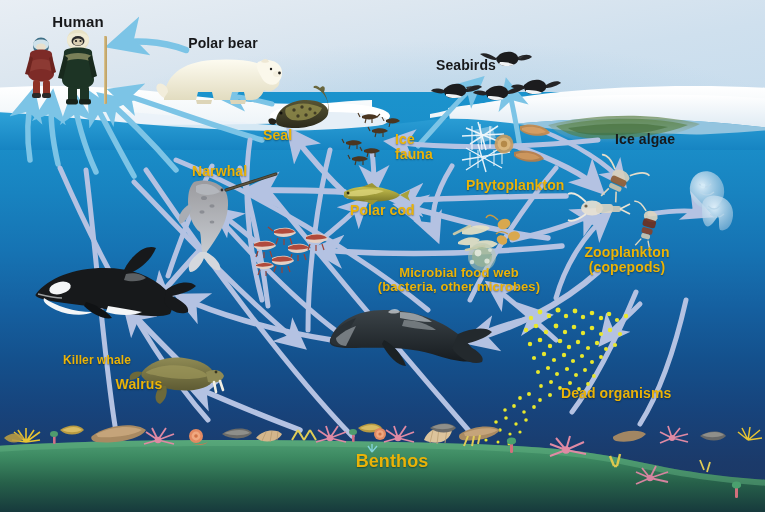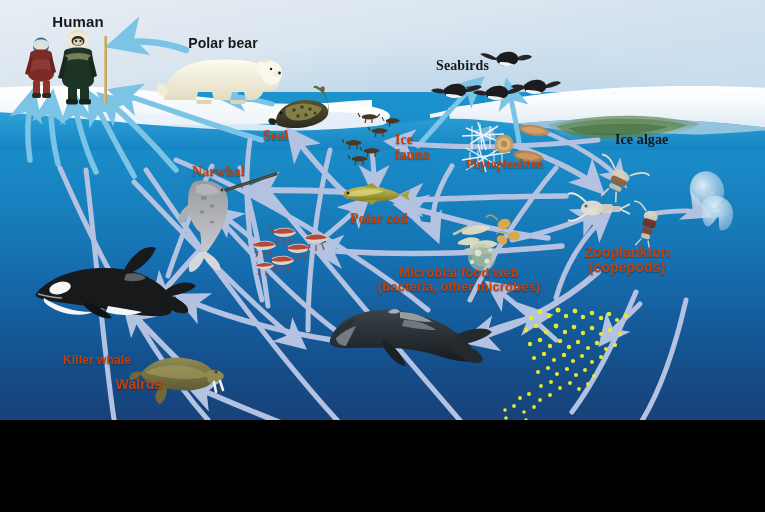--- a/index.html
+++ b/index.html
@@ -1,18 +1,18 @@
 <!DOCTYPE html>
 <html><head>
 <meta charset="utf-8">
 <title>Arctic Marine Food Web</title>
 <style>
   html,body{margin:0;padding:0;background:#000;}
   #stage{
-    position:relative;width:765px;height:420px;overflow:hidden;
+    position:relative;width:765px;height:512px;overflow:hidden;
     font-family:"Liberation Sans","DejaVu Sans",sans-serif;
     user-select:none;
   }
   
   .sky{
     position:absolute;left:0;top:0;width:765px;height:118px;
     background:linear-gradient(170deg,#e8eef4 0%,#dde7f0 30%,#cfe0ee 62%,#c6dced 100%);
   }
   .sky-haze{
     position:absolute;left:0;top:0;width:765px;height:118px;
@@ -22,27 +22,27 @@
     position:absolute;left:0;top:92px;width:765px;height:420px;
     background:linear-gradient(180deg,
       #1b93cd 0%,#1a8ec9 12%,#1883c0 24%,#1673b3 38%,
       #155f9f 52%,#14508c 64%,#17437b 76%,#1b3a6a 88%,#1d3762 100%);
   }
   
   .svg-layer{position:absolute;left:0;top:0;width:765px;height:512px;overflow:visible;}
 
   
   .lbl{
-    position:absolute;color:#c2410c;font-weight:bold;
+    position:absolute;color:#eab308;font-weight:bold;
     line-height:1.08;letter-spacing:.1px;white-space:pre;
     text-shadow:0 1px 1.6px rgba(0,0,0,.38);
   }
   .lbl.dark{color:#17181a;text-shadow:none;}
   .lbl.ctr{text-align:center;transform:translateX(-50%);}
-  .lbl.lft{text-align:left;font-family:Liberation Serif, serif;}
+  .lbl.lft{text-align:left;}
 </style>
 </head>
 <body>
 
 <div id="stage">
 
   <div class="sky"></div>
   <div class="sky-haze"></div>
   <div class="ocean"></div>
 
@@ -849,35 +849,36 @@
 
   <div class="lbl dark lft" style="left:436px;top:58px;font-size:14px;">Seabirds</div>
 
   <div class="lbl dark lft" style="left:615px;top:104px;font-size:14px;margin-top:28px;">Ice algae</div>
 
   <div class="lbl lft" style="left:263px;top:128px;font-size:14px;">Seal</div>
 
   <div class="lbl lft" style="left:395px;top:132px;font-size:14px;">Ice
 fauna</div>
 
-  <div class="lbl lft" style="left:466px;top:158px;font-size:12px;text-align:center;">Phytoplankton</div>
+  <div class="lbl lft" style="left:466px;top:178px;font-size:14px;text-align:center;">Phytoplankton</div>
 
   <div class="lbl lft" style="left:192px;top:164px;font-size:14px;text-align:center;">Narwhal</div>
 
-  <div class="lbl lft" style="left:350px;top:211px;font-size:14px;">Polar cod</div>
+  <div class="lbl lft" style="left:350px;top:203px;font-size:14px;">Polar cod</div>
 
   <div class="lbl ctr" style="left:627px;top:245px;font-size:14px;">Zooplankton
 (copepods)</div>
 
 
 
   <div class="lbl ctr" style="left:459px;top:266px;font-size:13px;">Microbial food web
 (bacteria, other microbes)</div>
 
   <div class="lbl ctr" style="left:97px;top:317px;font-size:12px;margin-top:37px;">Killer whale</div>
 
   <div class="lbl ctr" style="left:139px;top:377px;font-size:14px;">Walrus</div>
 
 
+  <div class="lbl lft" style="left:561px;top:386px;font-size:14px;">Dead organisms</div>
 
   <div class="lbl ctr" style="left:392px;top:452px;font-size:18px;">Benthos</div>
 
 </div>
 
 </body></html>

